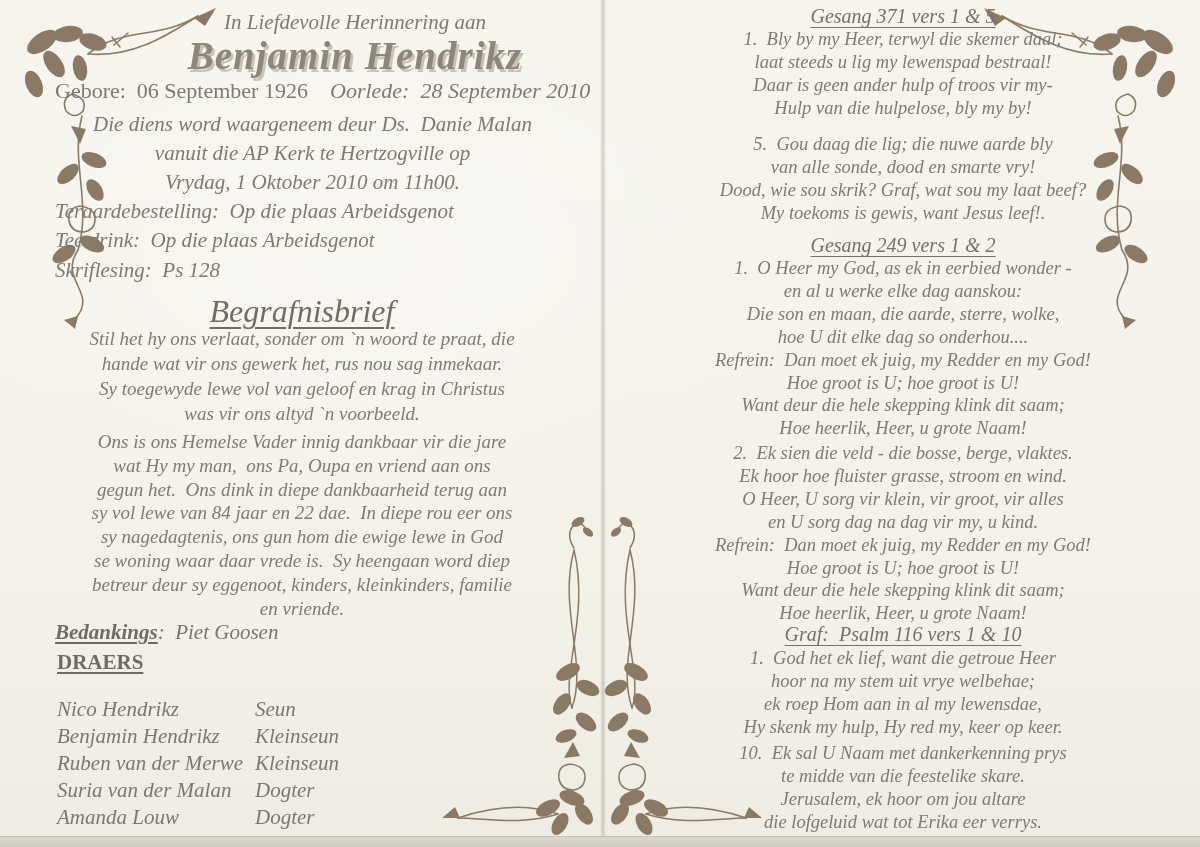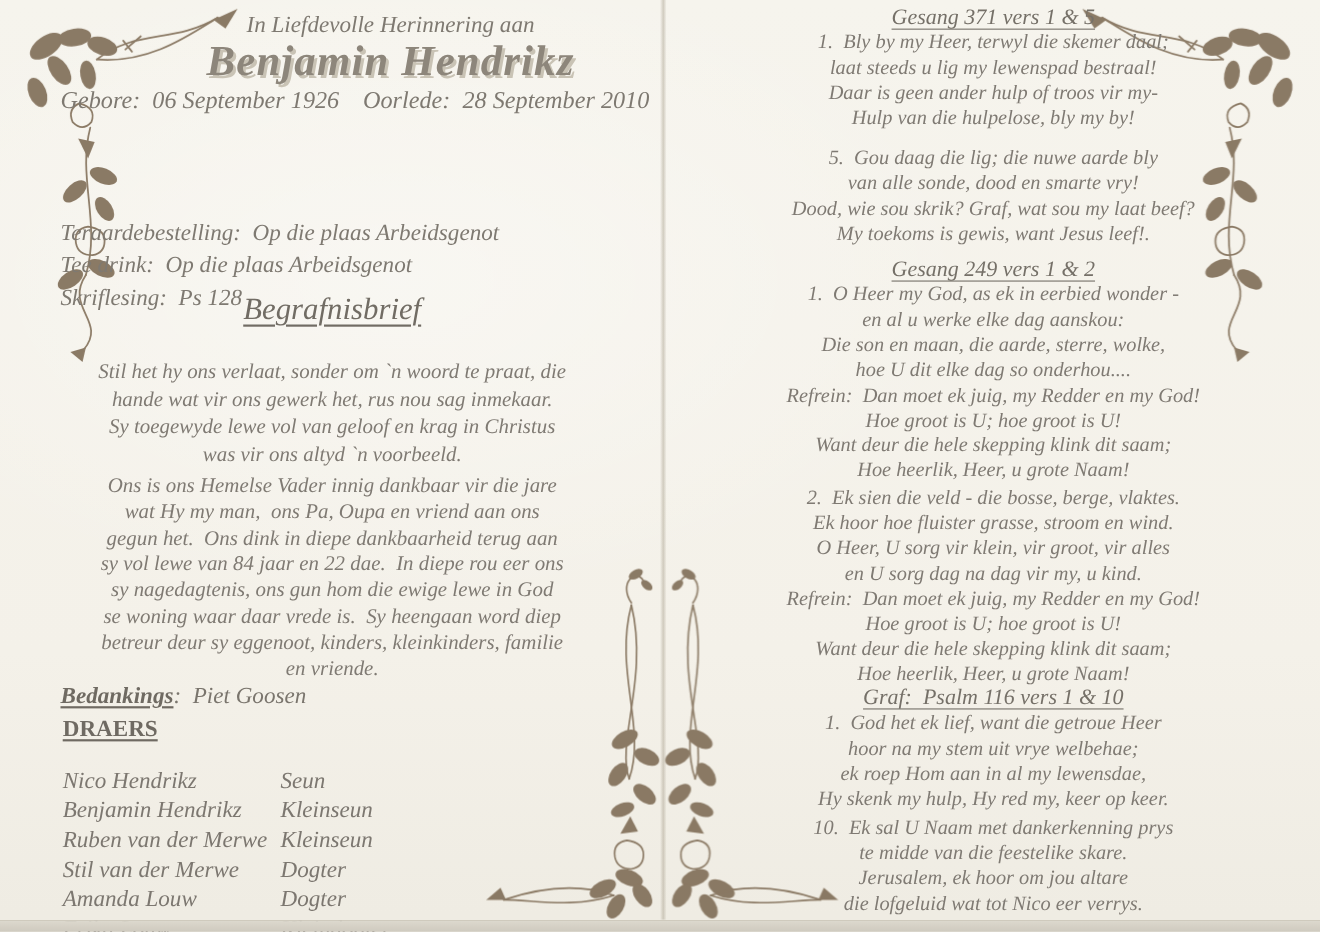--- a/index.html
+++ b/index.html
@@ -32,30 +32,30 @@
   .ctr { text-align:center; }
   .vline, .bindtxt { white-space:pre-wrap; }
 
   
   .tribute { top:10px; left:130px; width:450px; font-size:21px; color:#7e7971; font-style:italic; }
   .name {
     top:34px; left:120px; width:470px; font-size:39px; line-height:44px;
     font-weight:bold; font-style:italic; color:#8d867b; letter-spacing:1px;
     text-shadow:2.5px 2.5px 0 #c9c3b5;
   }
-  .born { top:78px; left:55px;  font-size:22px; font-style:italic; color:#7e7971; }
+  .born { top:78px; left:55px;  font-size:22px; color:#7e7971; }
   .died { top:78px; left:330px; font-size:22px; font-style:italic; color:#7e7971;text-align:right; }
   .service { top:110px; left:40px; width:545px; font-size:21px; color:#7e7971; font-style:italic; }
   .service .vline { line-height:29px; }
   .details { top:197px; left:55px; width:520px; font-size:21px; color:#7e7971; font-style:italic; text-align:left; }
   .details .vline { line-height:29px; }
   .details .vline:nth-child(3) { margin-top:1px; }
 
   .letter-title {
-    top:266px; left:0; width:604px; font-size:28px; font-style:italic; color:#716c64;
+    top:293px; left:0; width:604px; font-size:32px; font-style:italic; color:#716c64;
     text-decoration:underline; text-underline-offset:5px; text-decoration-thickness:1.5px;text-align:center;
   }
   .para { left:8px; width:588px; font-size:19px; color:#7f7a73; font-style:italic; }
   .para1 { top:326px; } .para1 .vline { line-height:25px; }
   .para2 { top:430px; } .para2 .vline { line-height:23.8px; }
 
   .thanks { top:620px; left:55px; font-size:21px; color:#6f6a62; font-style:italic; }
   .thanks .bt { font-weight:bold; text-decoration:underline; text-underline-offset:3px; }
   .thanks .bv { color:#7a756d; }
 
@@ -162,20 +162,25 @@
     <g transform="translate(160,0) scale(-1,1)">
         <use href="#center-vine"></use>
       </g>
     </svg>
 
   <div class="page left">
     <div class="abs ctr tribute bindtxt">In Liefdevolle Herinnering aan</div>
     <div class="abs ctr name bindtxt">Benjamin Hendrikz</div>
     <div class="abs born bindtxt">Gebore:  06 September 1926</div>
     <div class="abs died bindtxt">Oorlede:  28 September 2010</div>
+    <div class="abs ctr service">
+        <div class="vline">Die diens word waargeneem deur Ds.  Danie Malan</div>
+        <div class="vline">vanuit die AP Kerk te Hertzogville op</div>
+        <div class="vline">Vrydag, 1 Oktober 2010 om 11h00.</div>
+      </div>
     <div class="abs details">
         <div class="vline">Teraardebestelling:  Op die plaas Arbeidsgenot</div>
         <div class="vline">Tee drink:  Op die plaas Arbeidsgenot</div>
         <div class="vline">Skriflesing:  Ps 128</div>
       </div>
     <div class="abs ctr letter-title bindtxt">Begrafnisbrief</div>
     <div class="abs ctr para para1">
         <div class="vline">Stil het hy ons verlaat, sonder om `n woord te praat, die</div>
         <div class="vline">hande wat vir ons gewerk het, rus nou sag inmekaar.</div>
         <div class="vline">Sy toegewyde lewe vol van geloof en krag in Christus</div>
@@ -192,21 +197,21 @@
         <div class="vline">en vriende.</div>
       </div>
     <div class="abs thanks">
       <span class="bt bindtxt">Bedankings</span><span class="bv bindtxt">:  Piet Goosen</span>
     </div>
     <div class="abs bearers-title bindtxt">DRAERS</div>
     <div class="abs bearers">
       <div class="brow"><span class="bname bindtxt">Nico Hendrikz</span><span class="brel bindtxt">Seun</span></div>
       <div class="brow"><span class="bname bindtxt">Benjamin Hendrikz</span><span class="brel bindtxt">Kleinseun</span></div>
       <div class="brow"><span class="bname bindtxt">Ruben van der Merwe</span><span class="brel bindtxt">Kleinseun</span></div>
-      <div class="brow"><span class="bname bindtxt">Stil van der Merwe</span><span class="brel bindtxt">Dogter</span></div>
+      <div class="brow"><span class="bname bindtxt">Suria van der Malan</span><span class="brel bindtxt">Dogter</span></div>
       <div class="brow"><span class="bname bindtxt">Amanda Louw</span><span class="brel bindtxt">Dogter</span></div>
       <div class="brow"><span class="bname bindtxt">Erika Louw</span><span class="brel bindtxt">Kleindogter</span></div>
     </div>
   </div>
 
   <div class="fold"></div>
 
   <div class="page right">
     <div id="h1" class="abs ctr hymn-title bindtxt">Gesang 371 vers 1 &amp; 5</div>
     <div id="s1" class="abs ctr stanza">
@@ -248,18 +253,18 @@
     <div id="s5" class="abs ctr stanza">
         <div class="vline">1.  God het ek lief, want die getroue Heer</div>
         <div class="vline">hoor na my stem uit vrye welbehae;</div>
         <div class="vline">ek roep Hom aan in al my lewensdae,</div>
         <div class="vline">Hy skenk my hulp, Hy red my, keer op keer.</div>
       </div>
     <div id="s6" class="abs ctr stanza">
         <div class="vline">10.  Ek sal U Naam met dankerkenning prys</div>
         <div class="vline">te midde van die feestelike skare.</div>
         <div class="vline">Jerusalem, ek hoor om jou altare</div>
-        <div class="vline">die lofgeluid wat tot Nico eer verrys.</div>
+        <div class="vline">die lofgeluid wat tot Erika eer verrys.</div>
       </div>
   </div>
 
   <div class="bottom-edge"></div>
 </div>
 
 </body></html>

